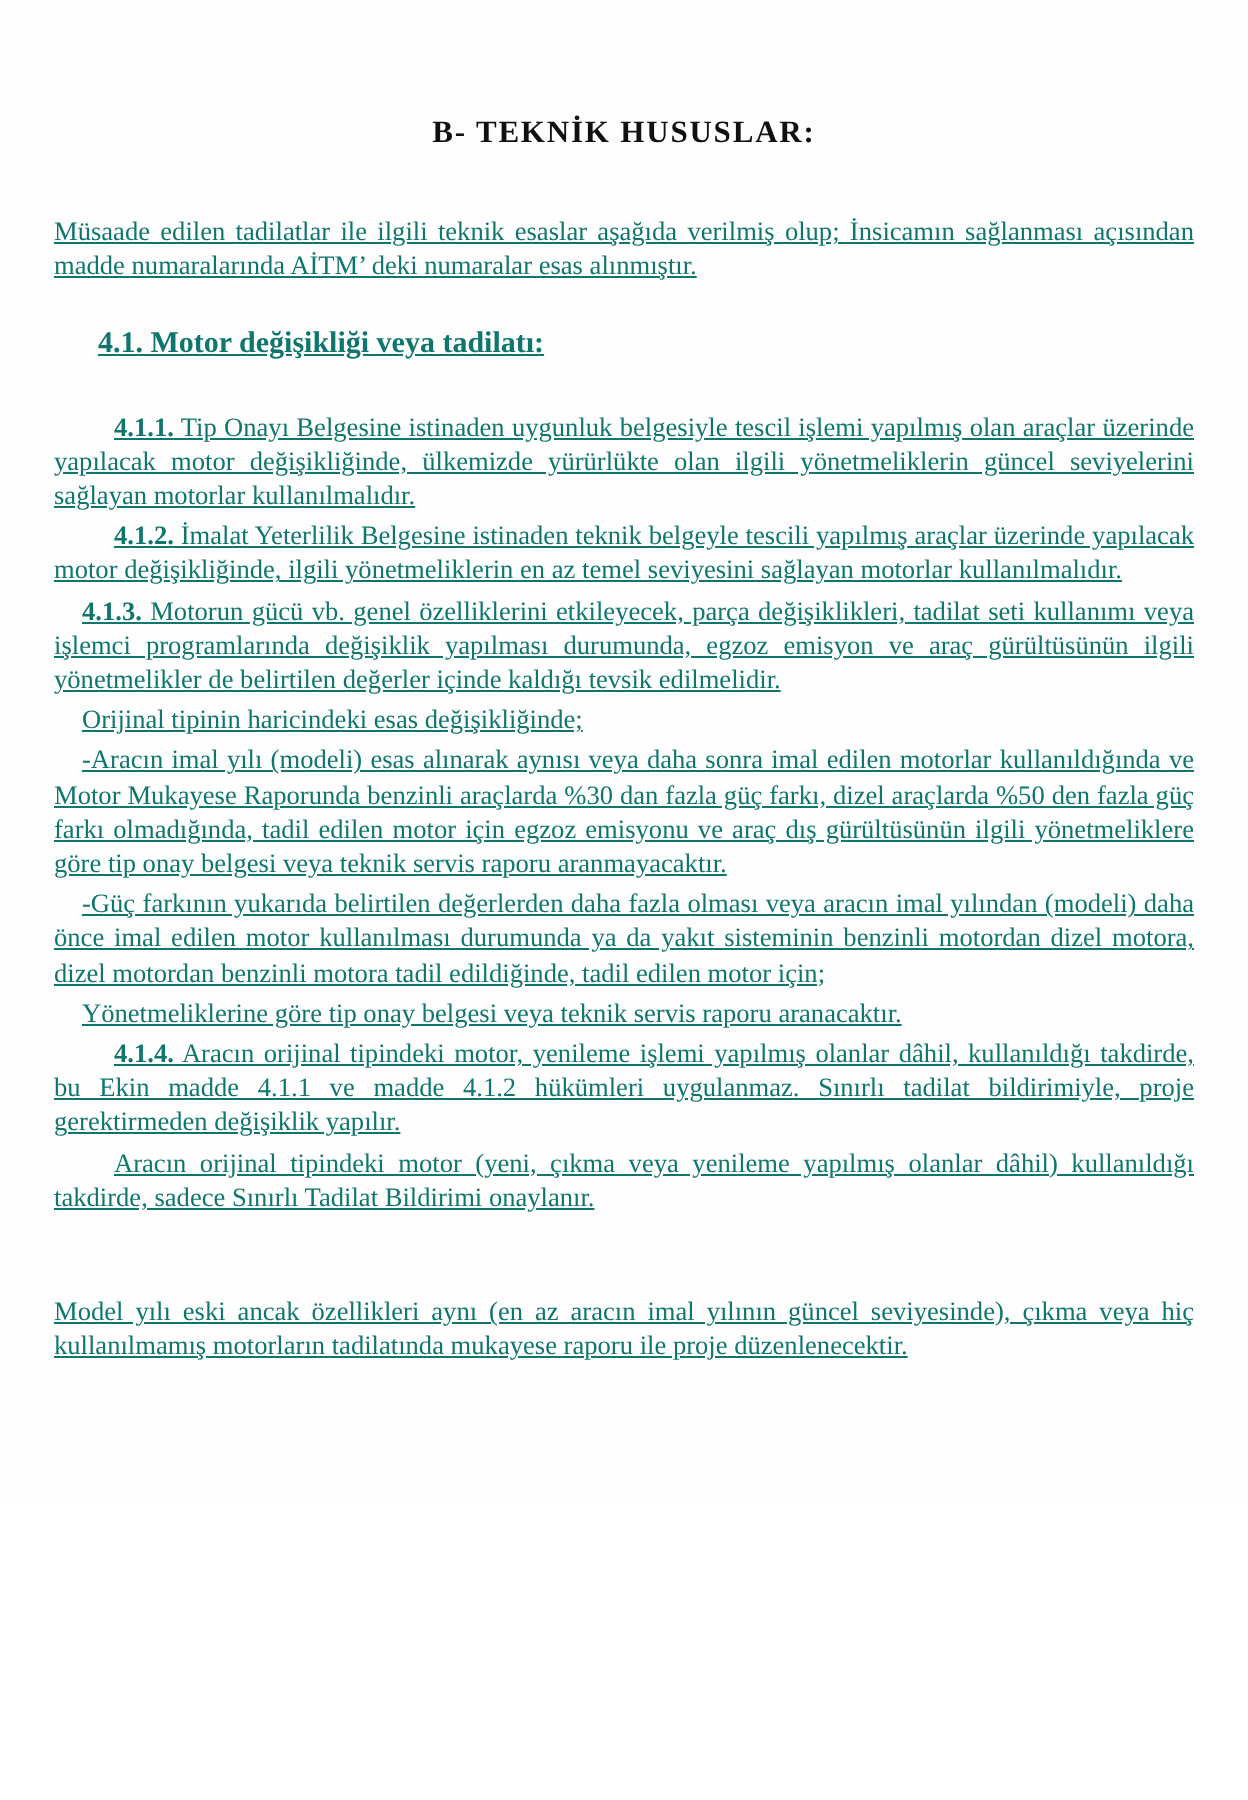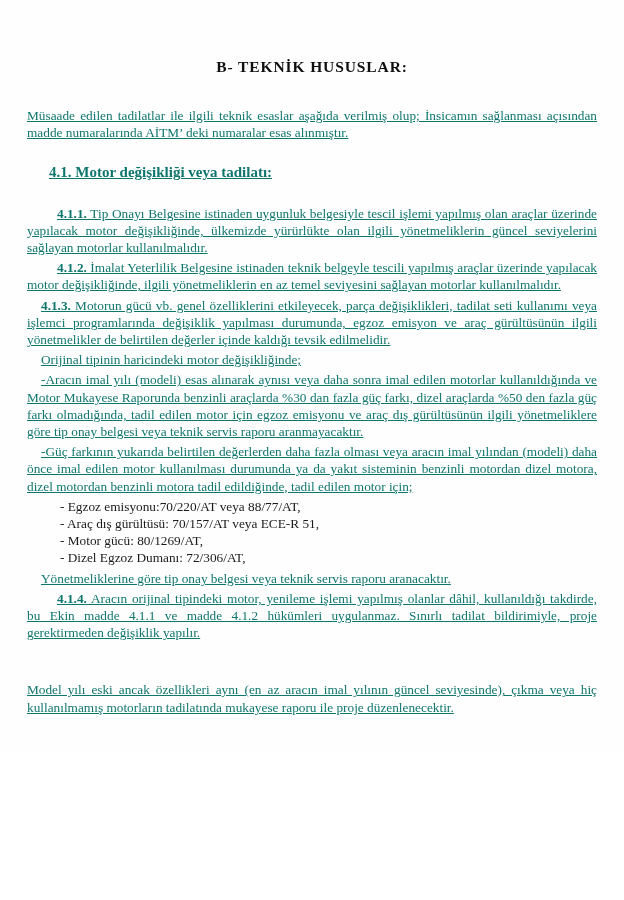--- a/index.html
+++ b/index.html
@@ -95,38 +95,33 @@
     <p class="indent-head">4.1. Motor değişikliği veya tadilatı:</p>
 
     <div class="gap-md"></div>
 
     <p class="p-indent"><span class="num">4.1.1.</span><span> Tip Onayı Belgesine istinaden uygunluk belgesiyle tescil işlemi yapılmış olan araçlar üzerinde yapılacak motor değişikliğinde, ülkemizde yürürlükte olan ilgili yönetmeliklerin güncel seviyelerini sağlayan motorlar kullanılmalıdır.</span></p>
 
     <p class="p-indent"><span class="num">4.1.2.</span><span> İmalat Yeterlilik Belgesine istinaden teknik belgeyle tescili yapılmış araçlar üzerinde yapılacak motor değişikliğinde, ilgili yönetmeliklerin en az temel seviyesini sağlayan motorlar kullanılmalıdır.</span></p>
 
     <p class="p-indent-sm"><span class="num">4.1.3.</span><span> Motorun gücü vb. genel özelliklerini etkileyecek, parça değişiklikleri, tadilat seti kullanımı veya işlemci programlarında değişiklik yapılması durumunda, egzoz emisyon ve araç gürültüsünün ilgili yönetmelikler de belirtilen değerler içinde kaldığı tevsik edilmelidir.</span></p>
 
-    <p class="p-indent-sm">Orijinal tipinin haricindeki motor değişikliğinde;</p>
+    <p class="p-indent-sm">Orijinal tipinin haricindeki esas değişikliğinde;</p>
 
     <p class="p-indent-sm">-Aracın imal yılı (modeli) esas alınarak aynısı veya daha sonra imal edilen motorlar kullanıldığında ve Motor Mukayese Raporunda benzinli araçlarda %30 dan fazla güç farkı, dizel araçlarda %50 den fazla güç farkı olmadığında, tadil edilen motor için egzoz emisyonu ve araç dış gürültüsünün ilgili yönetmeliklere göre tip onay belgesi veya teknik servis raporu aranmayacaktır.</p>
 
     <p class="p-indent-sm">-Güç farkının yukarıda belirtilen değerlerden daha fazla olması veya aracın imal yılından (modeli) daha önce imal edilen motor kullanılması durumunda ya da yakıt sisteminin benzinli motordan dizel motora, dizel motordan benzinli motora tadil edildiğinde, tadil edilen motor için;</p>
 
-    <ul class="bullets">
-      <li>- Egzoz emisyonu:70/220/AT veya 88/77/AT,</li>
-      <li>- Araç dış gürültüsü: 70/157/AT veya ECE-R 51,</li>
-      <li>- Motor gücü: 80/1269/AT,</li>
-      <li>- Dizel Egzoz Dumanı: 72/306/AT,</li>
-    </ul>
 
     <p class="p-indent-sm">Yönetmeliklerine göre tip onay belgesi veya teknik servis raporu aranacaktır.</p>
 
 
     <p class="p-indent"><span class="num">4.1.4.</span><span> Aracın orijinal tipindeki motor, yenileme işlemi yapılmış olanlar dâhil, kullanıldığı takdirde, bu Ekin madde 4.1.1 ve madde 4.1.2 hükümleri uygulanmaz. Sınırlı tadilat bildirimiyle, proje gerektirmeden değişiklik yapılır.</span></p>
 
+    <p class="p-indent">Aracın orijinal tipindeki motor (yeni, çıkma veya yenileme yapılmış olanlar dâhil) kullanıldığı takdirde, sadece Sınırlı Tadilat Bildirimi onaylanır.</p>
 
     <div class="gap-md"></div>
 
 
     <div class="gap-md"></div>
 
     <p class="p-noindent">Model yılı eski ancak özellikleri aynı (en az aracın imal yılının güncel seviyesinde), çıkma veya hiç kullanılmamış motorların tadilatında mukayese raporu ile proje düzenlenecektir.</p>
 
   </div>
 

